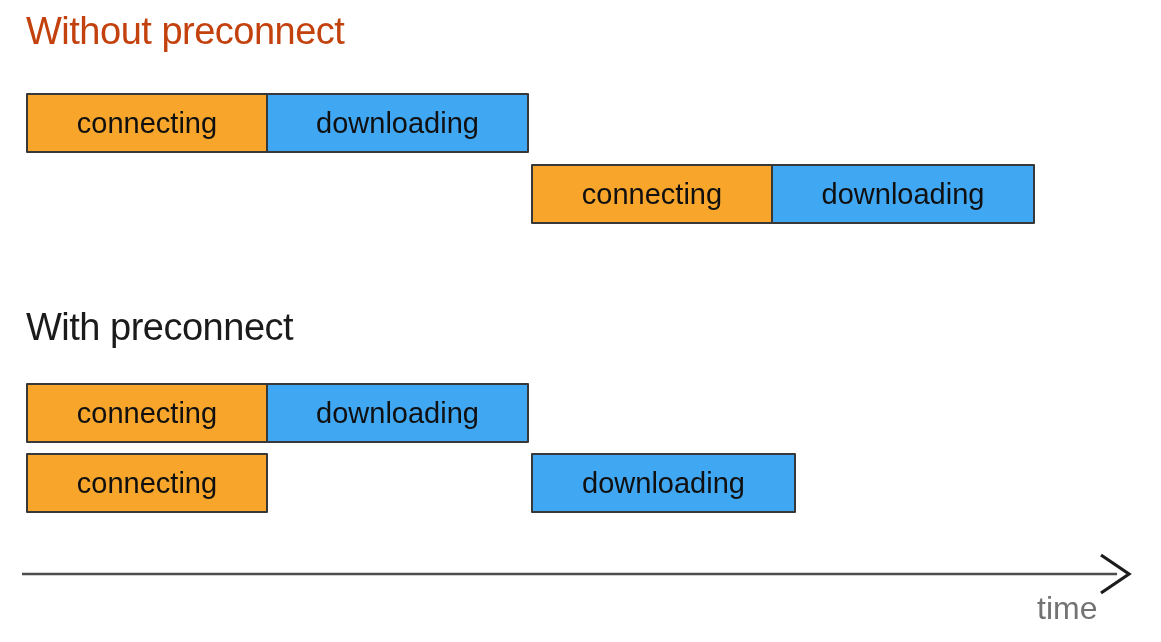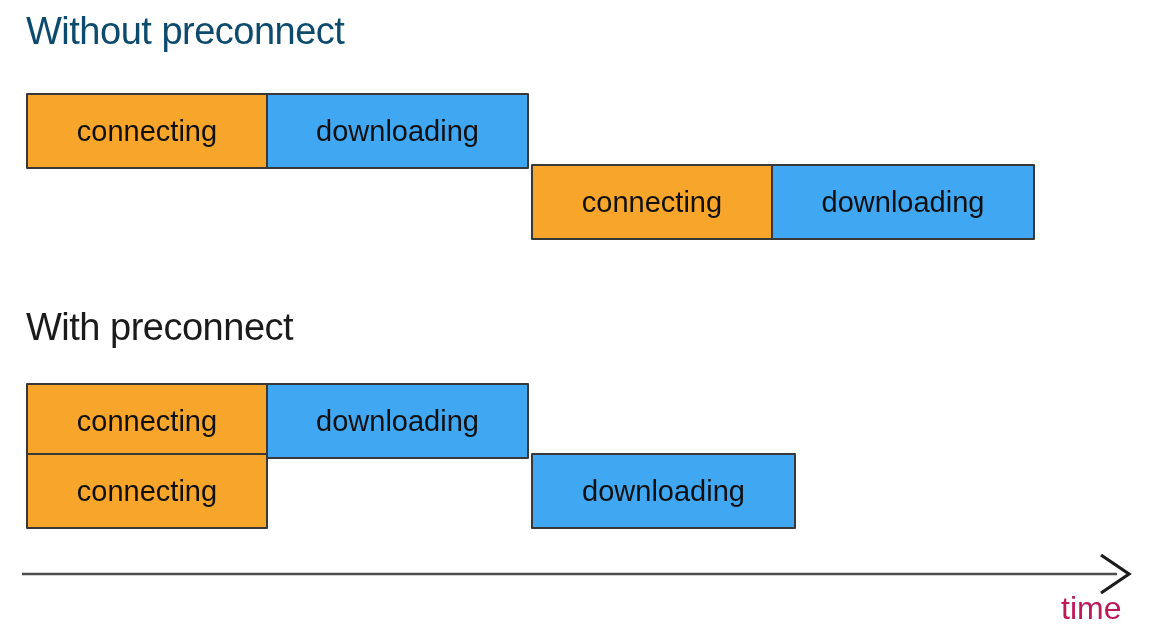--- a/index.html
+++ b/index.html
@@ -24,21 +24,21 @@
     letter-spacing: -0.5px;
     white-space: nowrap;
   }
   .bar {
     position: absolute;
     display: flex;
     height: 60px;
   }
   .seg {
     box-sizing: border-box;
-    height: 76px;
+    height: 60px;
     border: 2px solid #383838;
     border-radius: 1px;
     display: flex;
     align-items: center;
     justify-content: center;
     font-size: 29px;
     line-height: 1;
     white-space: nowrap;
   }
   .seg + .seg {
@@ -65,21 +65,21 @@
     font-size: 32px;
     line-height: 1;
     white-space: nowrap;
   }
 </style>
 </head>
 <body>
 
 <div class="stage">
 
-  <h2 class="title" style="left: 26px; top: 12px; color: #0c4a6e;">Without preconnect</h2>
+  <h2 class="title" style="left: 26px; top: 12px; color: #c2410c;">Without preconnect</h2>
 
   <div class="bar" style="left:26px; top:93px;">
     <div class="seg" style="width: 242px; background-color: rgb(247, 166, 43); border-color: rgb(56, 56, 56); color: rgb(16, 16, 16);">connecting</div>
     <div class="seg" style="width: 263px; background-color: rgb(64, 167, 243); border-color: rgb(56, 56, 56); color: rgb(16, 16, 16);">downloading</div>
   </div>
 
   <div class="bar" style="left:531px; top:164px;">
     <div class="seg" style="width: 242px; background-color: rgb(247, 166, 43); border-color: rgb(56, 56, 56); color: rgb(16, 16, 16);">connecting</div>
     <div class="seg" style="width: 264px; background-color: rgb(64, 167, 243); border-color: rgb(56, 56, 56); color: rgb(16, 16, 16);">downloading</div>
   </div>
@@ -97,15 +97,15 @@
 
   <div class="bar" style="left:531px; top:453px;">
     <div class="seg" style="width: 265px; background-color: rgb(64, 167, 243); border-color: rgb(56, 56, 56); color: rgb(16, 16, 16);">downloading</div>
   </div>
 
   <svg class="axis-svg" width="1161" height="70" viewBox="0 0 1161 70">
     <line class="axis-line" x1="22" y1="34" x2="1117" y2="34" style="stroke: rgb(77, 77, 77);"></line>
     <polyline class="arrowhead" points="1101,15 1129,34 1101,53" style="stroke: rgb(28, 28, 28);"></polyline>
   </svg>
 
-  <div class="time-label" style="color: #be185d; margin-left: 24px;">time</div>
+  <div class="time-label" style="color: #737373;">time</div>
 
 </div>
 
 </body></html>

